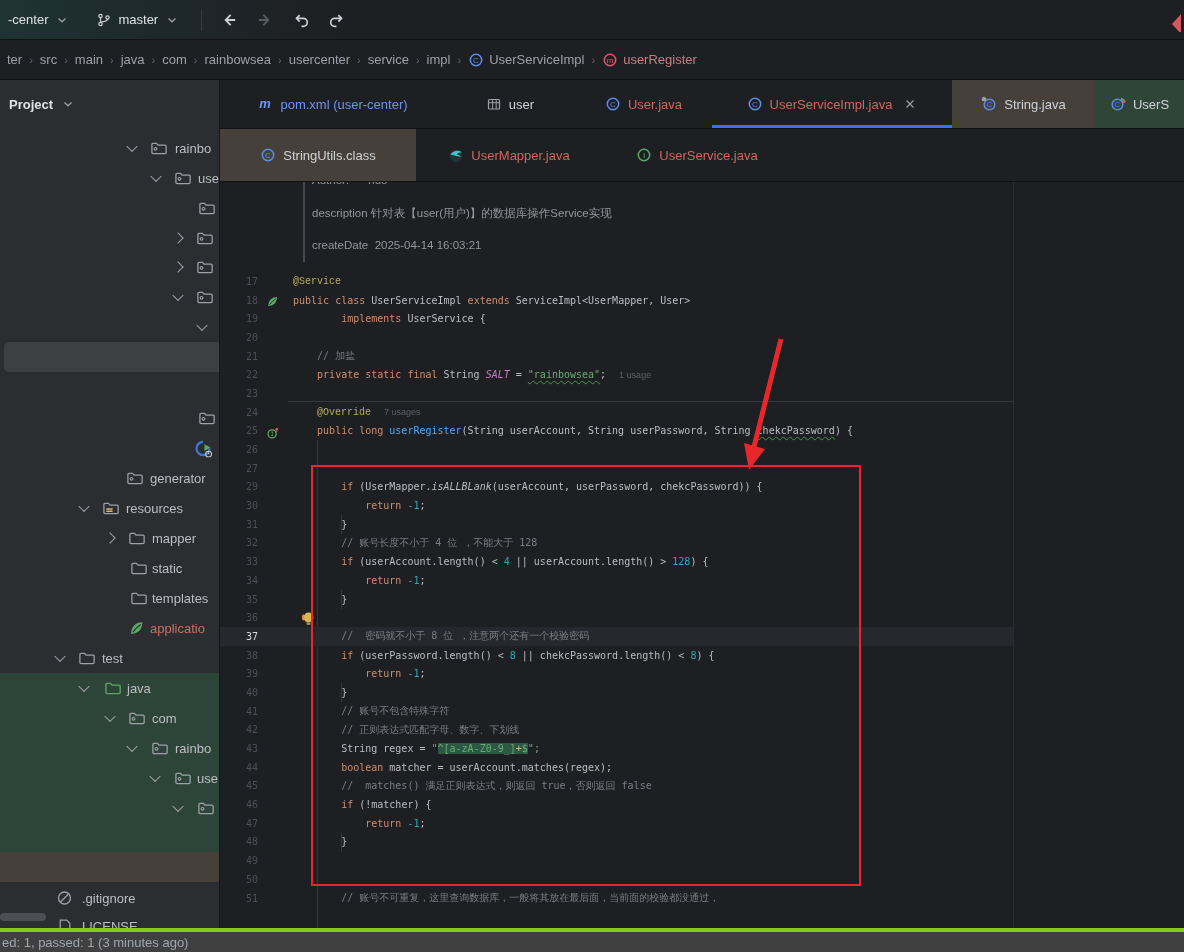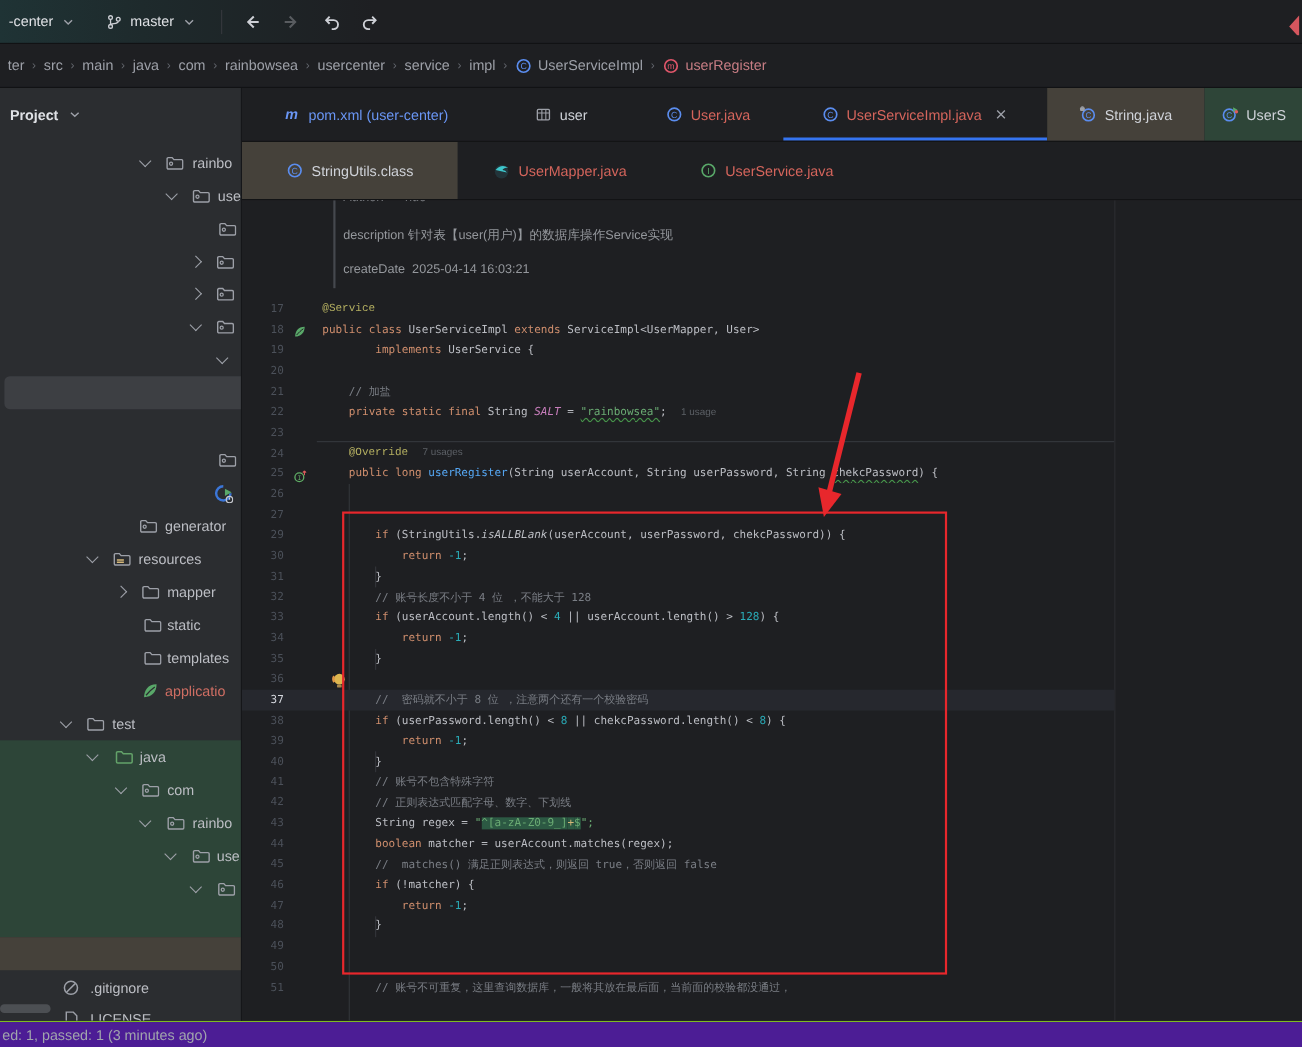--- a/index.html
+++ b/index.html
@@ -76,21 +76,21 @@
   .inlay { color:#5c6066; font-size:9px; margin-left:13px; font-family:"Liberation Sans",sans-serif; }
   .doc-line { position:absolute; left:92px; color:#94979c; font-family:"Liberation Sans",sans-serif; font-size:11.5px; white-space:pre; }
   #doc-bar { position:absolute; left:83px; top:0; width:2px; height:80px; background:#45484e; }
   .vguide { position:absolute; width:1px; background:#33363b; }
   #margin-line { position:absolute; left:793px; top:0; width:1px; height:746px; background:#2b2d31; }
   #method-sep { position:absolute; left:68px; top:219px; width:725px; height:1px; background:#35383d; }
   #anno-rect { position:absolute; left:91px; top:283px; width:550px; height:421px; border:2.5px solid #e8272c; z-index:30; }
   #bulb { position:absolute; left:80px; top:428px; z-index:25; }
   #arrow-svg { position:absolute; left:0; top:0; width:1184px; height:952px; pointer-events:none; z-index:40; }
   
-  #statusbar { height:24px; background:#4c1d95; border-top:1px solid #84cc16; display:flex; align-items:center; padding-left:2px; color:#a1a5ad; font-size:13px; }
+  #statusbar { height:24px; background:#404040; border-top:4px solid #84cc16; display:flex; align-items:center; padding-left:2px; color:#a1a5ad; font-size:13px; }
 </style>
 </head>
 <body>
 
 <div id="window">
 
   <div id="toolbar">
     <div class="tb-item" style="margin-left:2px;">
       <span>-center</span>
       <span class="tb-icon">
@@ -554,21 +554,21 @@
               <span class="codetxt"></span>
             </div>
             <div class="crow">
               <span class="ln">27</span>
               <span class="gut"></span>
               <span class="codetxt"></span>
             </div>
             <div class="crow">
               <span class="ln">29</span>
               <span class="gut"></span>
-              <span class="codetxt"><span class="def">        </span><span class="kw">if </span><span class="def">(StringUtils.</span><span class="it">isALLBLank</span><span class="def">(userAccount, userPassword, chekcPassword)) {</span></span>
+              <span class="codetxt"><span class="def">        </span><span class="kw">if </span><span class="def">(UserMapper.</span><span class="it">isALLBLank</span><span class="def">(userAccount, userPassword, chekcPassword)) {</span></span>
             </div>
             <div class="crow">
               <span class="ln">30</span>
               <span class="gut"></span>
               <span class="codetxt"><span class="def">            </span><span class="kw">return </span><span class="num">-1</span><span class="def">;</span></span>
             </div>
             <div class="crow">
               <span class="ln">31</span>
               <span class="gut"></span>
               <span class="codetxt"><span class="def">        }</span></span>

